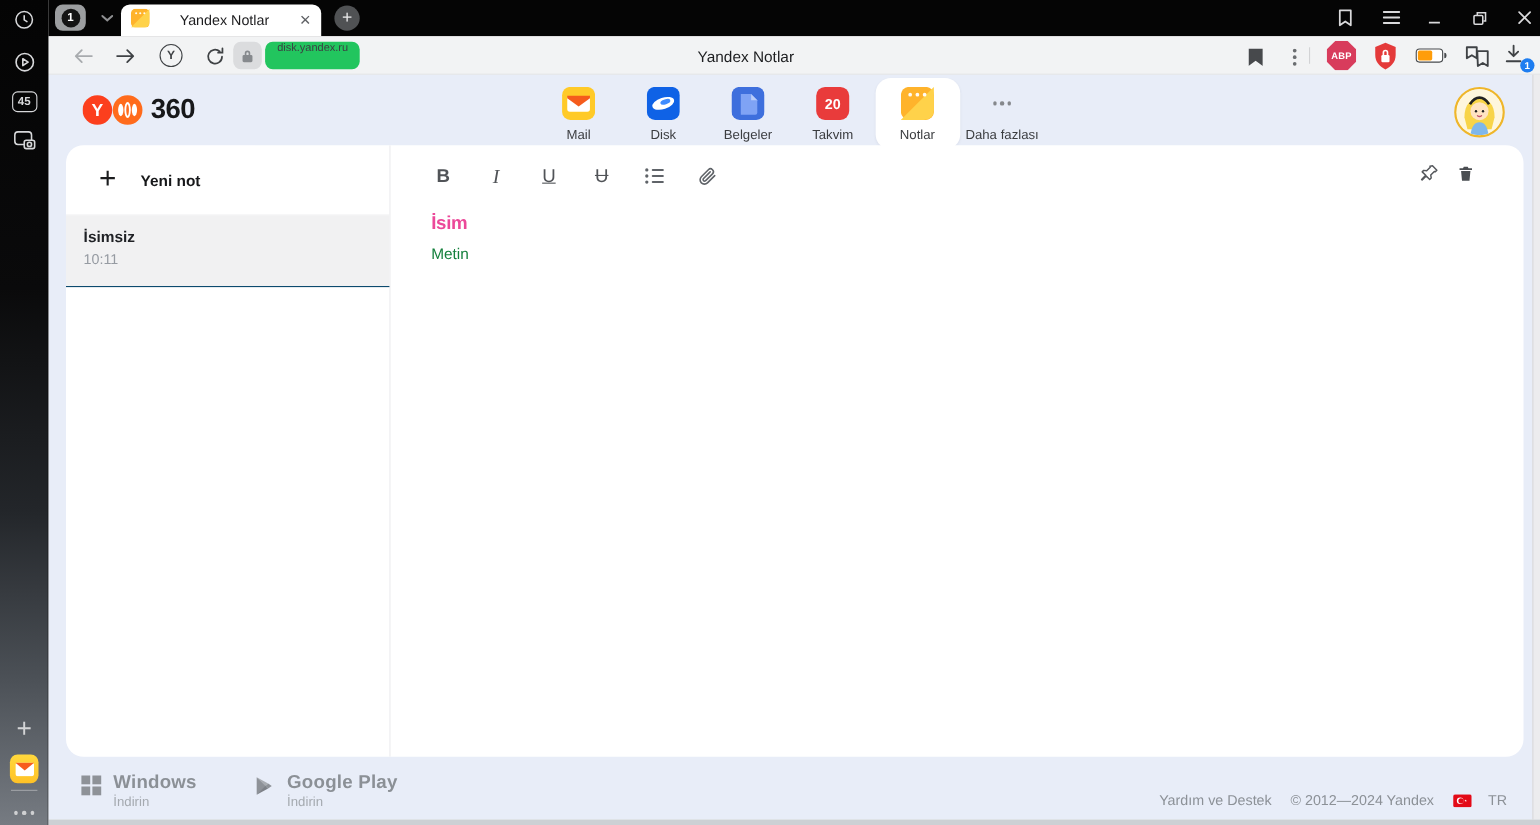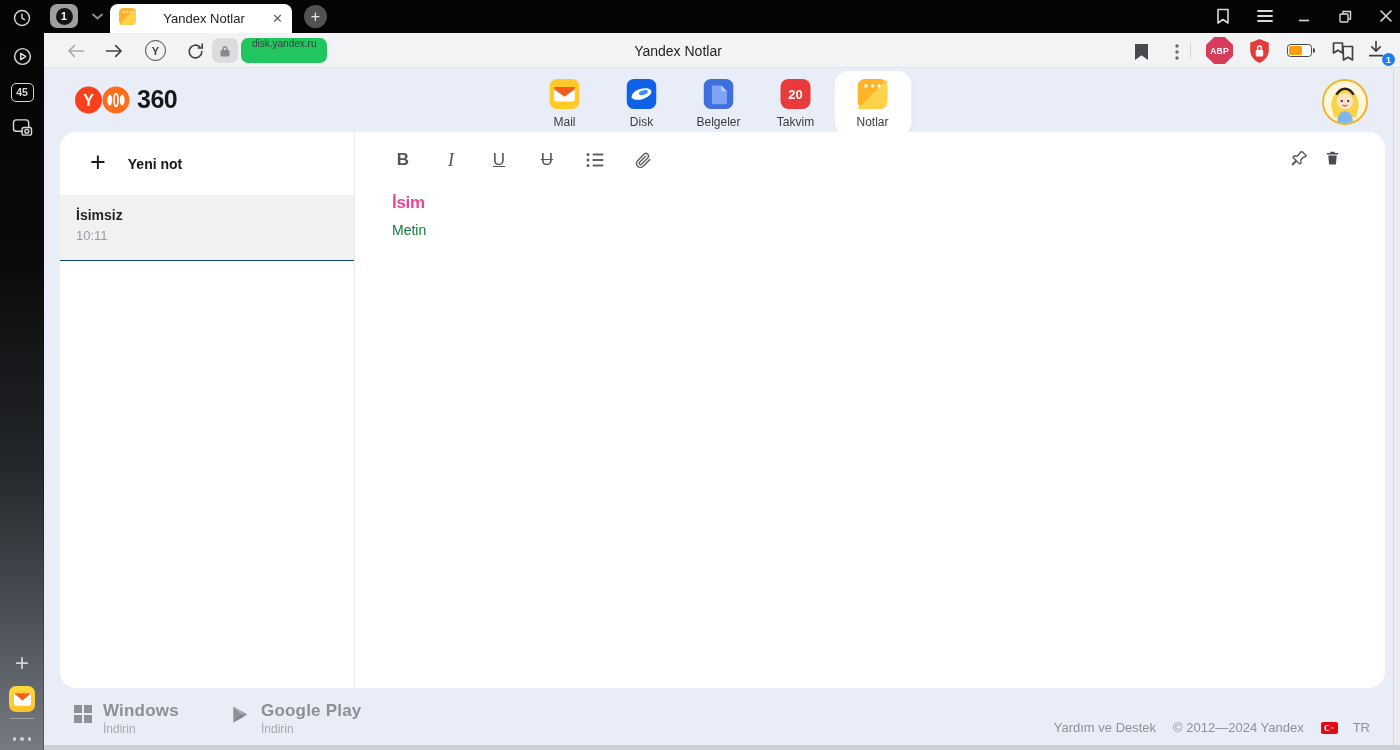--- a/index.html
+++ b/index.html
@@ -325,20 +325,28 @@
           <svg width="30" height="30" viewBox="0 0 32 32">
               <rect width="32" height="32" rx="8" fill="#ffb32b"></rect>
               <path d="M0 32L32 0v22q0 10-10 10z" fill="#ffd24a"></path>
               <g fill="#fff" opacity=".95">
                 <circle cx="9" cy="7.5" r="1.8"></circle>
                 <circle cx="16" cy="7.5" r="1.8"></circle>
                 <circle cx="23" cy="7.5" r="1.8"></circle>
               </g>
             </svg>
           <span class="svc-label">Notlar</span>
+        </div>
+        <div class="svc">
+          <span class="svc-more">
+              <i></i>
+              <i></i>
+              <i></i>
+            </span>
+          <span class="svc-label">Daha fazlası</span>
         </div>
       </div>
 
       <div class="avatar">
         <svg viewBox="0 0 46 46" width="42" height="42">
           <circle cx="23" cy="23" r="23" fill="#fef6dd"></circle>
           <path d="M8 28c0-13 6.5-19 15-19s15 6 15 19l-3 12H11z" fill="#f8d448"></path>
           <path d="M14 46c1-9 4-13 9-13s8 4 9 13z" fill="#7fb7ea"></path>
           <circle cx="23" cy="22" r="9" fill="#ffe3c2"></circle>
           <path d="M13.5 15c3-4.5 6.5-6.5 9.5-6.5s6.5 2 9.5 6.5" stroke="#222" stroke-width="2.6" fill="none"></path>

